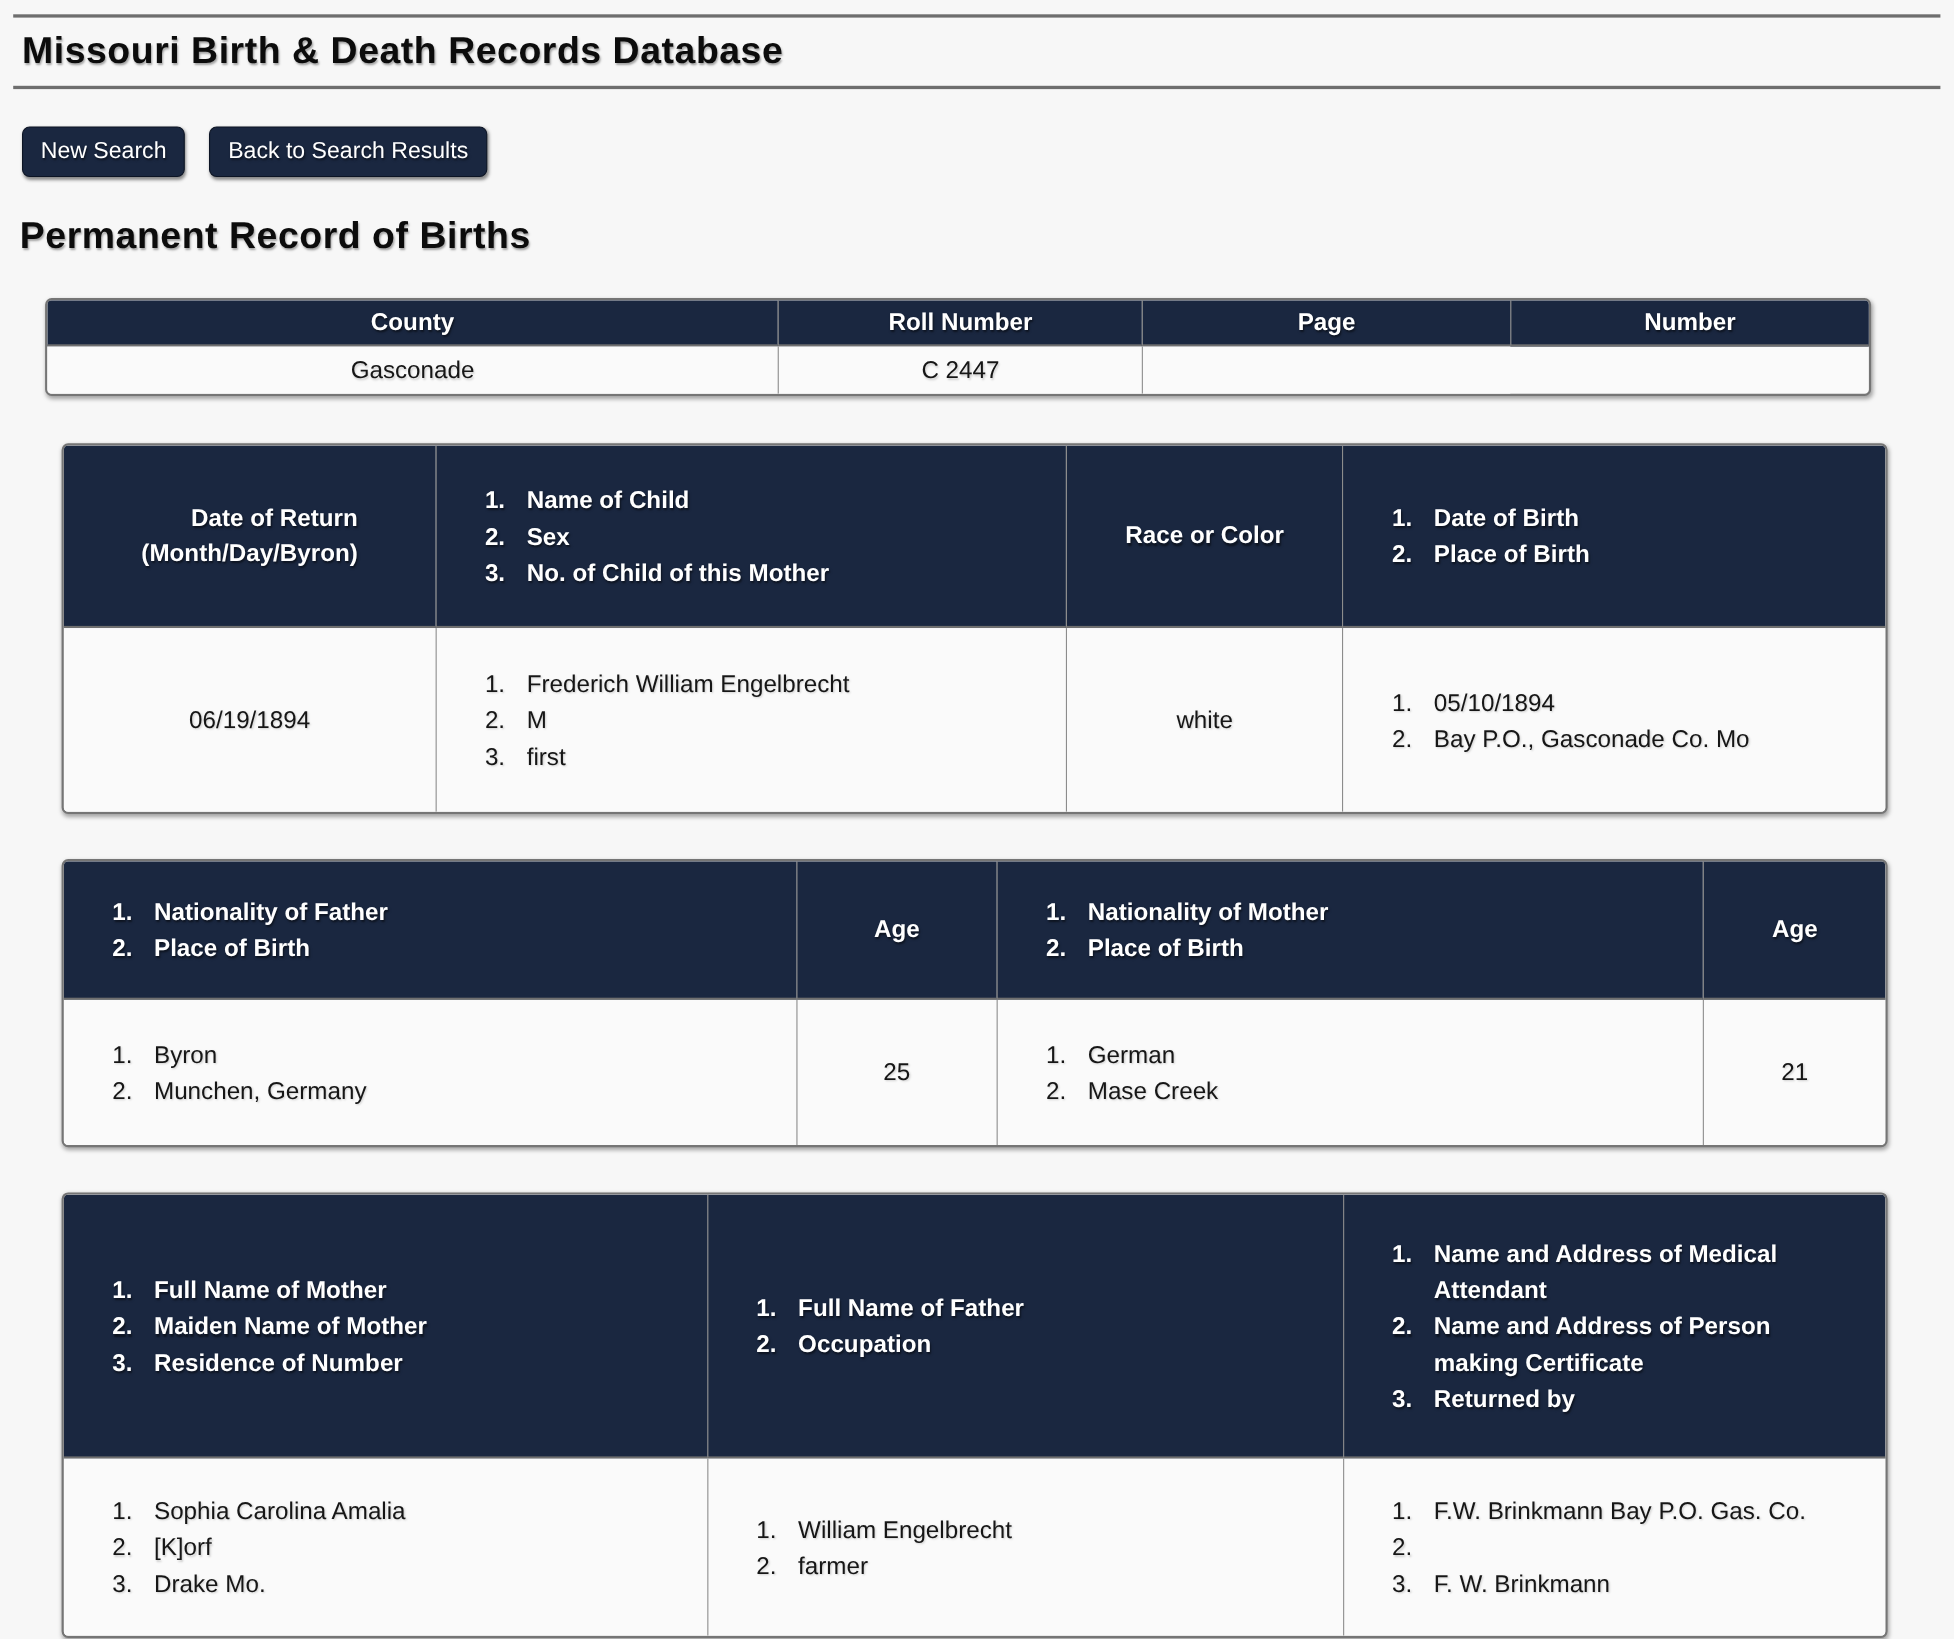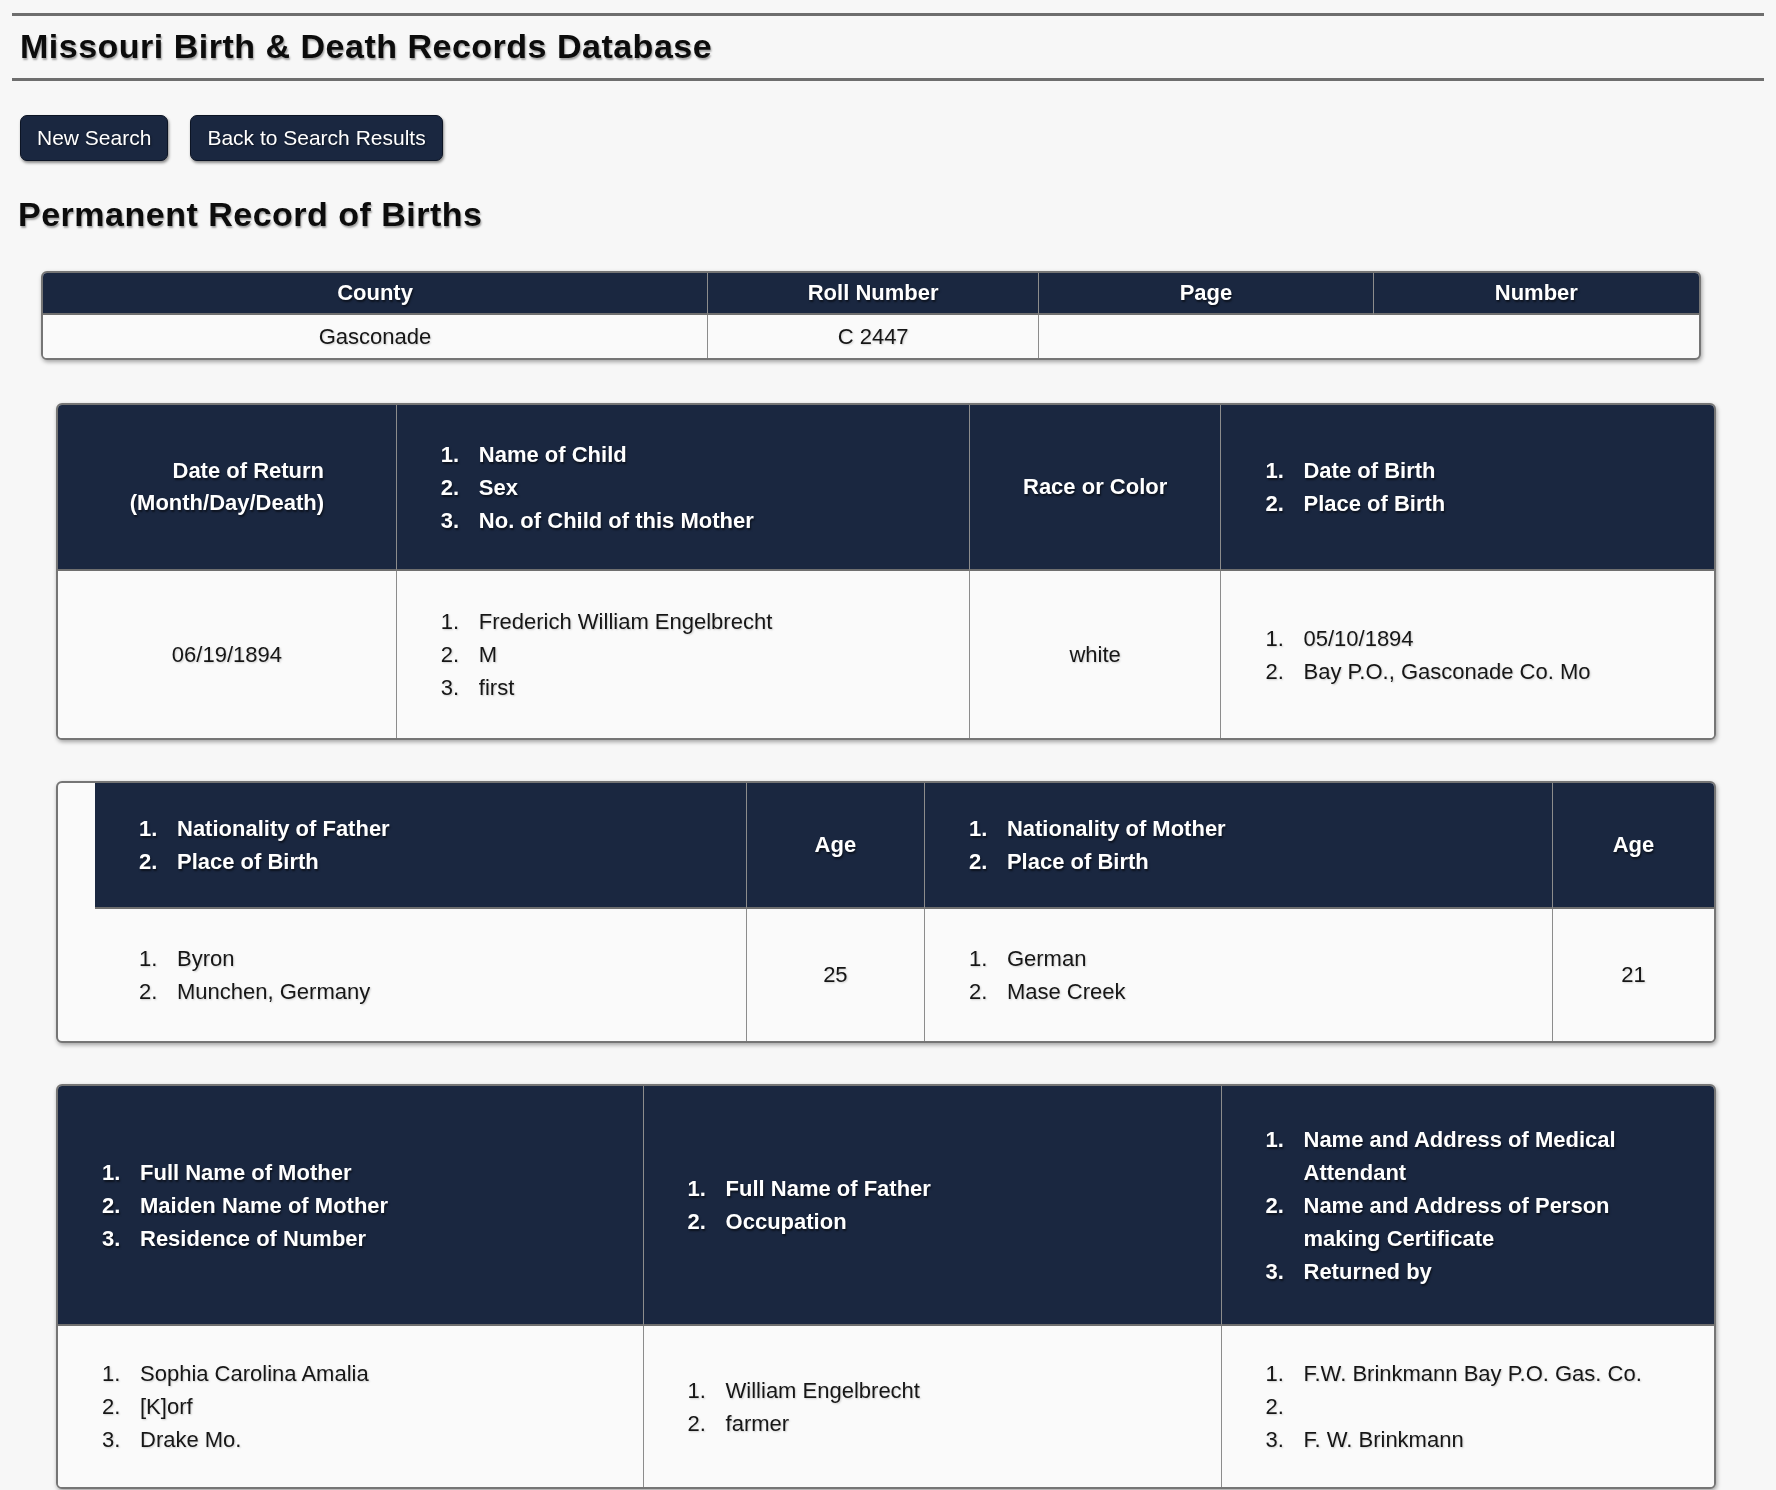--- a/index.html
+++ b/index.html
@@ -68,21 +68,21 @@
     flex:0 0 38px;
   }
   .stack{display:flex;flex-direction:column;line-height:32px;align-items:flex-end;}
   
   .t1{margin-top:37px;margin-bottom:43px;grid-template-columns:40.1% 20% 20.2% 19.7%;margin-left:41px;}
   .t1 .hc{height:42px;}
   .t1 .dc{height:43px;}
   .t2{margin-bottom:41px;grid-template-columns:20.4% 34.6% 15.2% 29.8%;}
   .t2 .hc{min-height:166px;}
   .t2 .dc{min-height:167px;}
-  .t3{margin-bottom:41px;grid-template-columns:40.2% 11% 38.8% 10%;padding-left:37px;}
+  .t3{margin-bottom:41px;grid-template-columns:40.2% 11% 38.8% 10%;}
   .t3 .hc{min-height:126px;}
   .t3 .dc{min-height:132px;}
   .t4{grid-template-columns:35.3% 34.9% 29.8%;}
   .t4 .hc{min-height:240px;}
   .t4 .dc{min-height:161px;}
 </style>
 </head>
 <body>
 
 <hr class="rule rule-top">
@@ -104,21 +104,21 @@
 
   <div class="dc">Gasconade</div>
   <div class="dc bl">C 2447</div>
   <div class="dc bl"></div>
 </div>
 
 <div class="tbl t2">
   <div class="hc">
     <div class="stack">
       <span>Date of Return</span>
-      <span>(Month/Day/Death)</span>
+      <span>(Month/Day/Byron)</span>
     </div>
   </div>
   <div class="hc bl list-cell">
     <div class="numlist">
       <div class="item">
           <span>Name of Child</span>
         </div>
       <div class="item">
           <span>Sex</span>
         </div>

